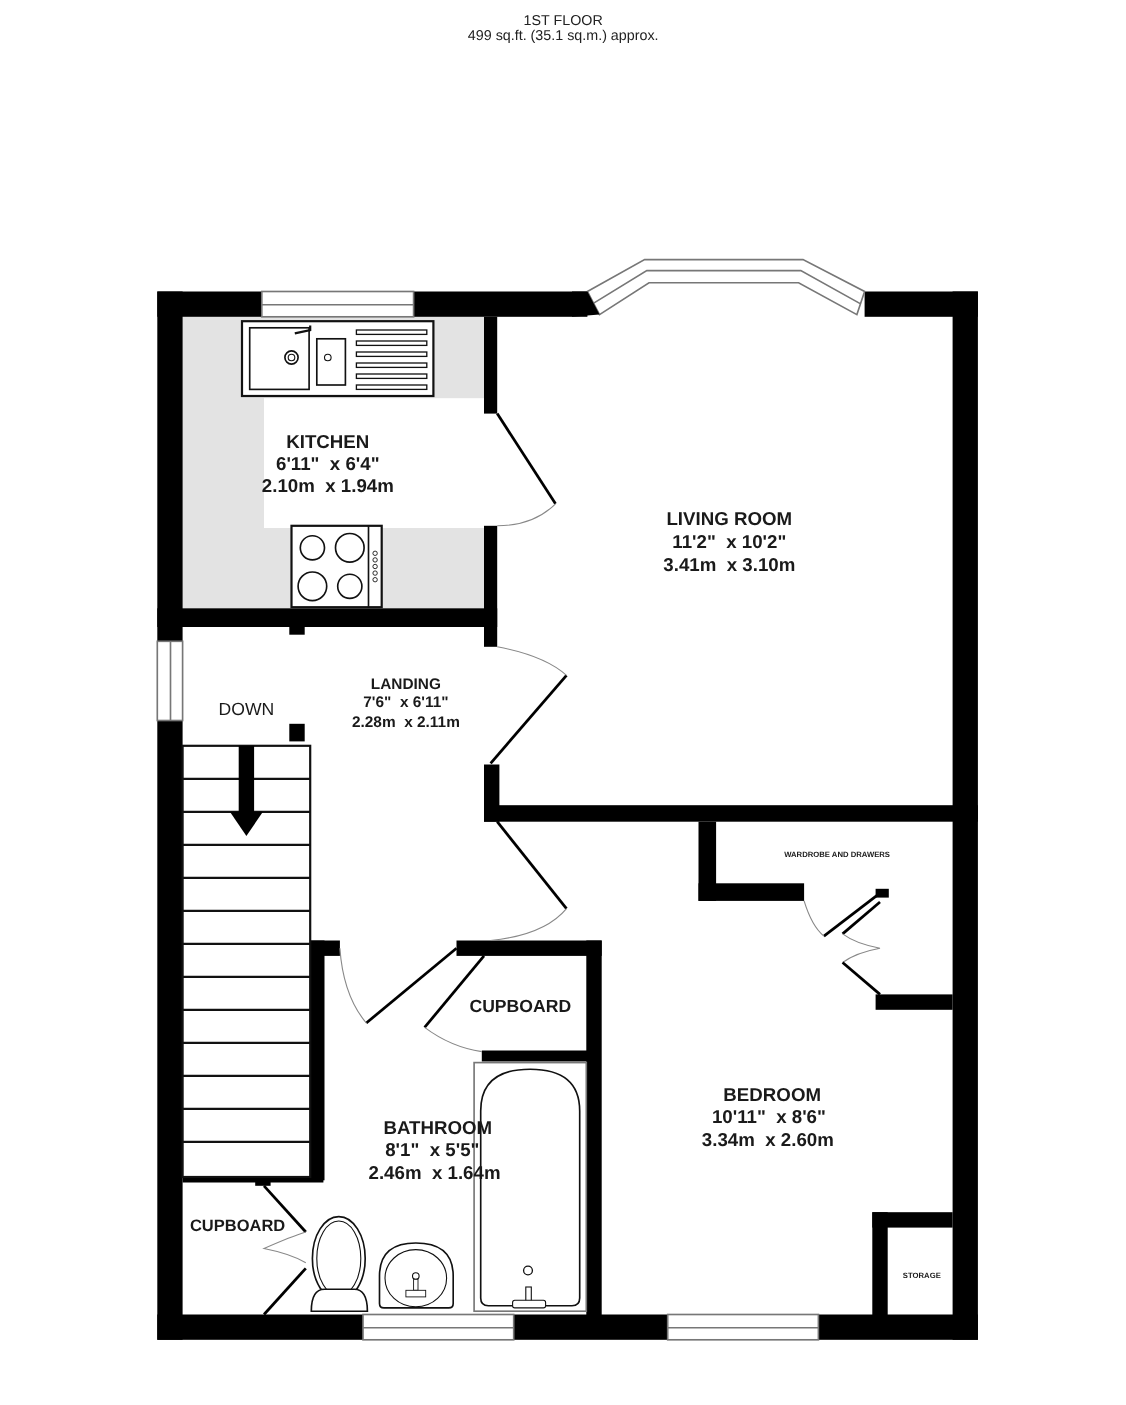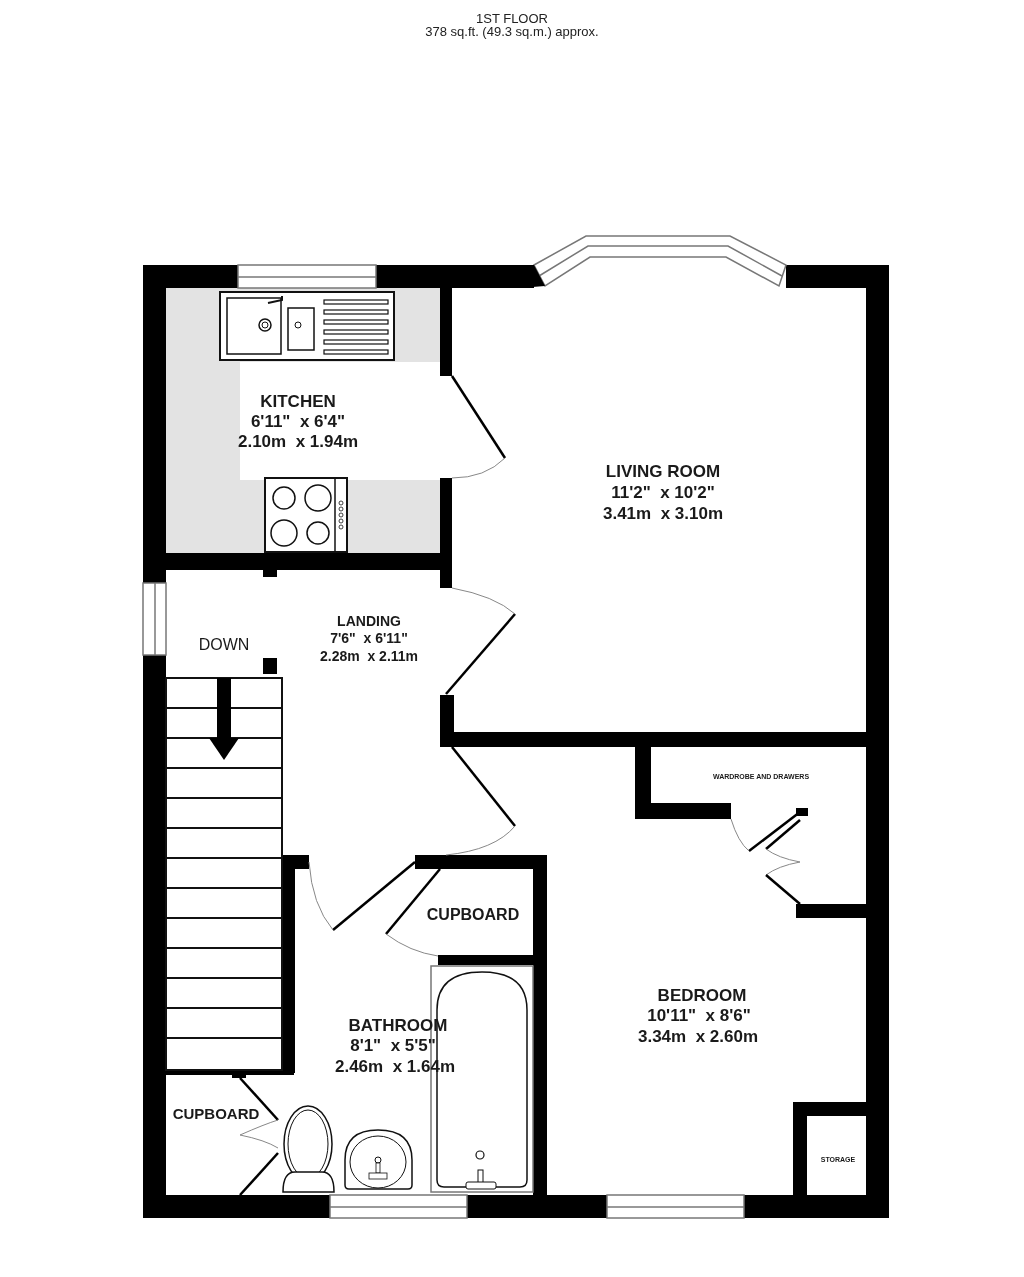--- a/index.html
+++ b/index.html
@@ -12,21 +12,21 @@
   .wall { fill: #000; }
   .arc { fill: none; stroke: #888; stroke-width: 1; }
   .door { stroke: #000; stroke-width: 2.5; }
   .win { fill: #fff; stroke: #777; stroke-width: 1.5; }
 </style>
 </head>
 <body>
 
 <div class="header">
   <div>1ST FLOOR</div>
-  <div>378 sq.ft. (49.3 sq.m.) approx.</div>
+  <div>499 sq.ft. (35.1 sq.m.) approx.</div>
 </div>
 
 <svg width="1024" height="1277" viewBox="0 0 1024 1277">
 
   <g>
     <rect x="165" y="288" width="275" height="265" fill="#e3e3e3"></rect>
     <rect x="240" y="362" width="200" height="118" fill="#ffffff"></rect>
   </g>
 
   <g>

